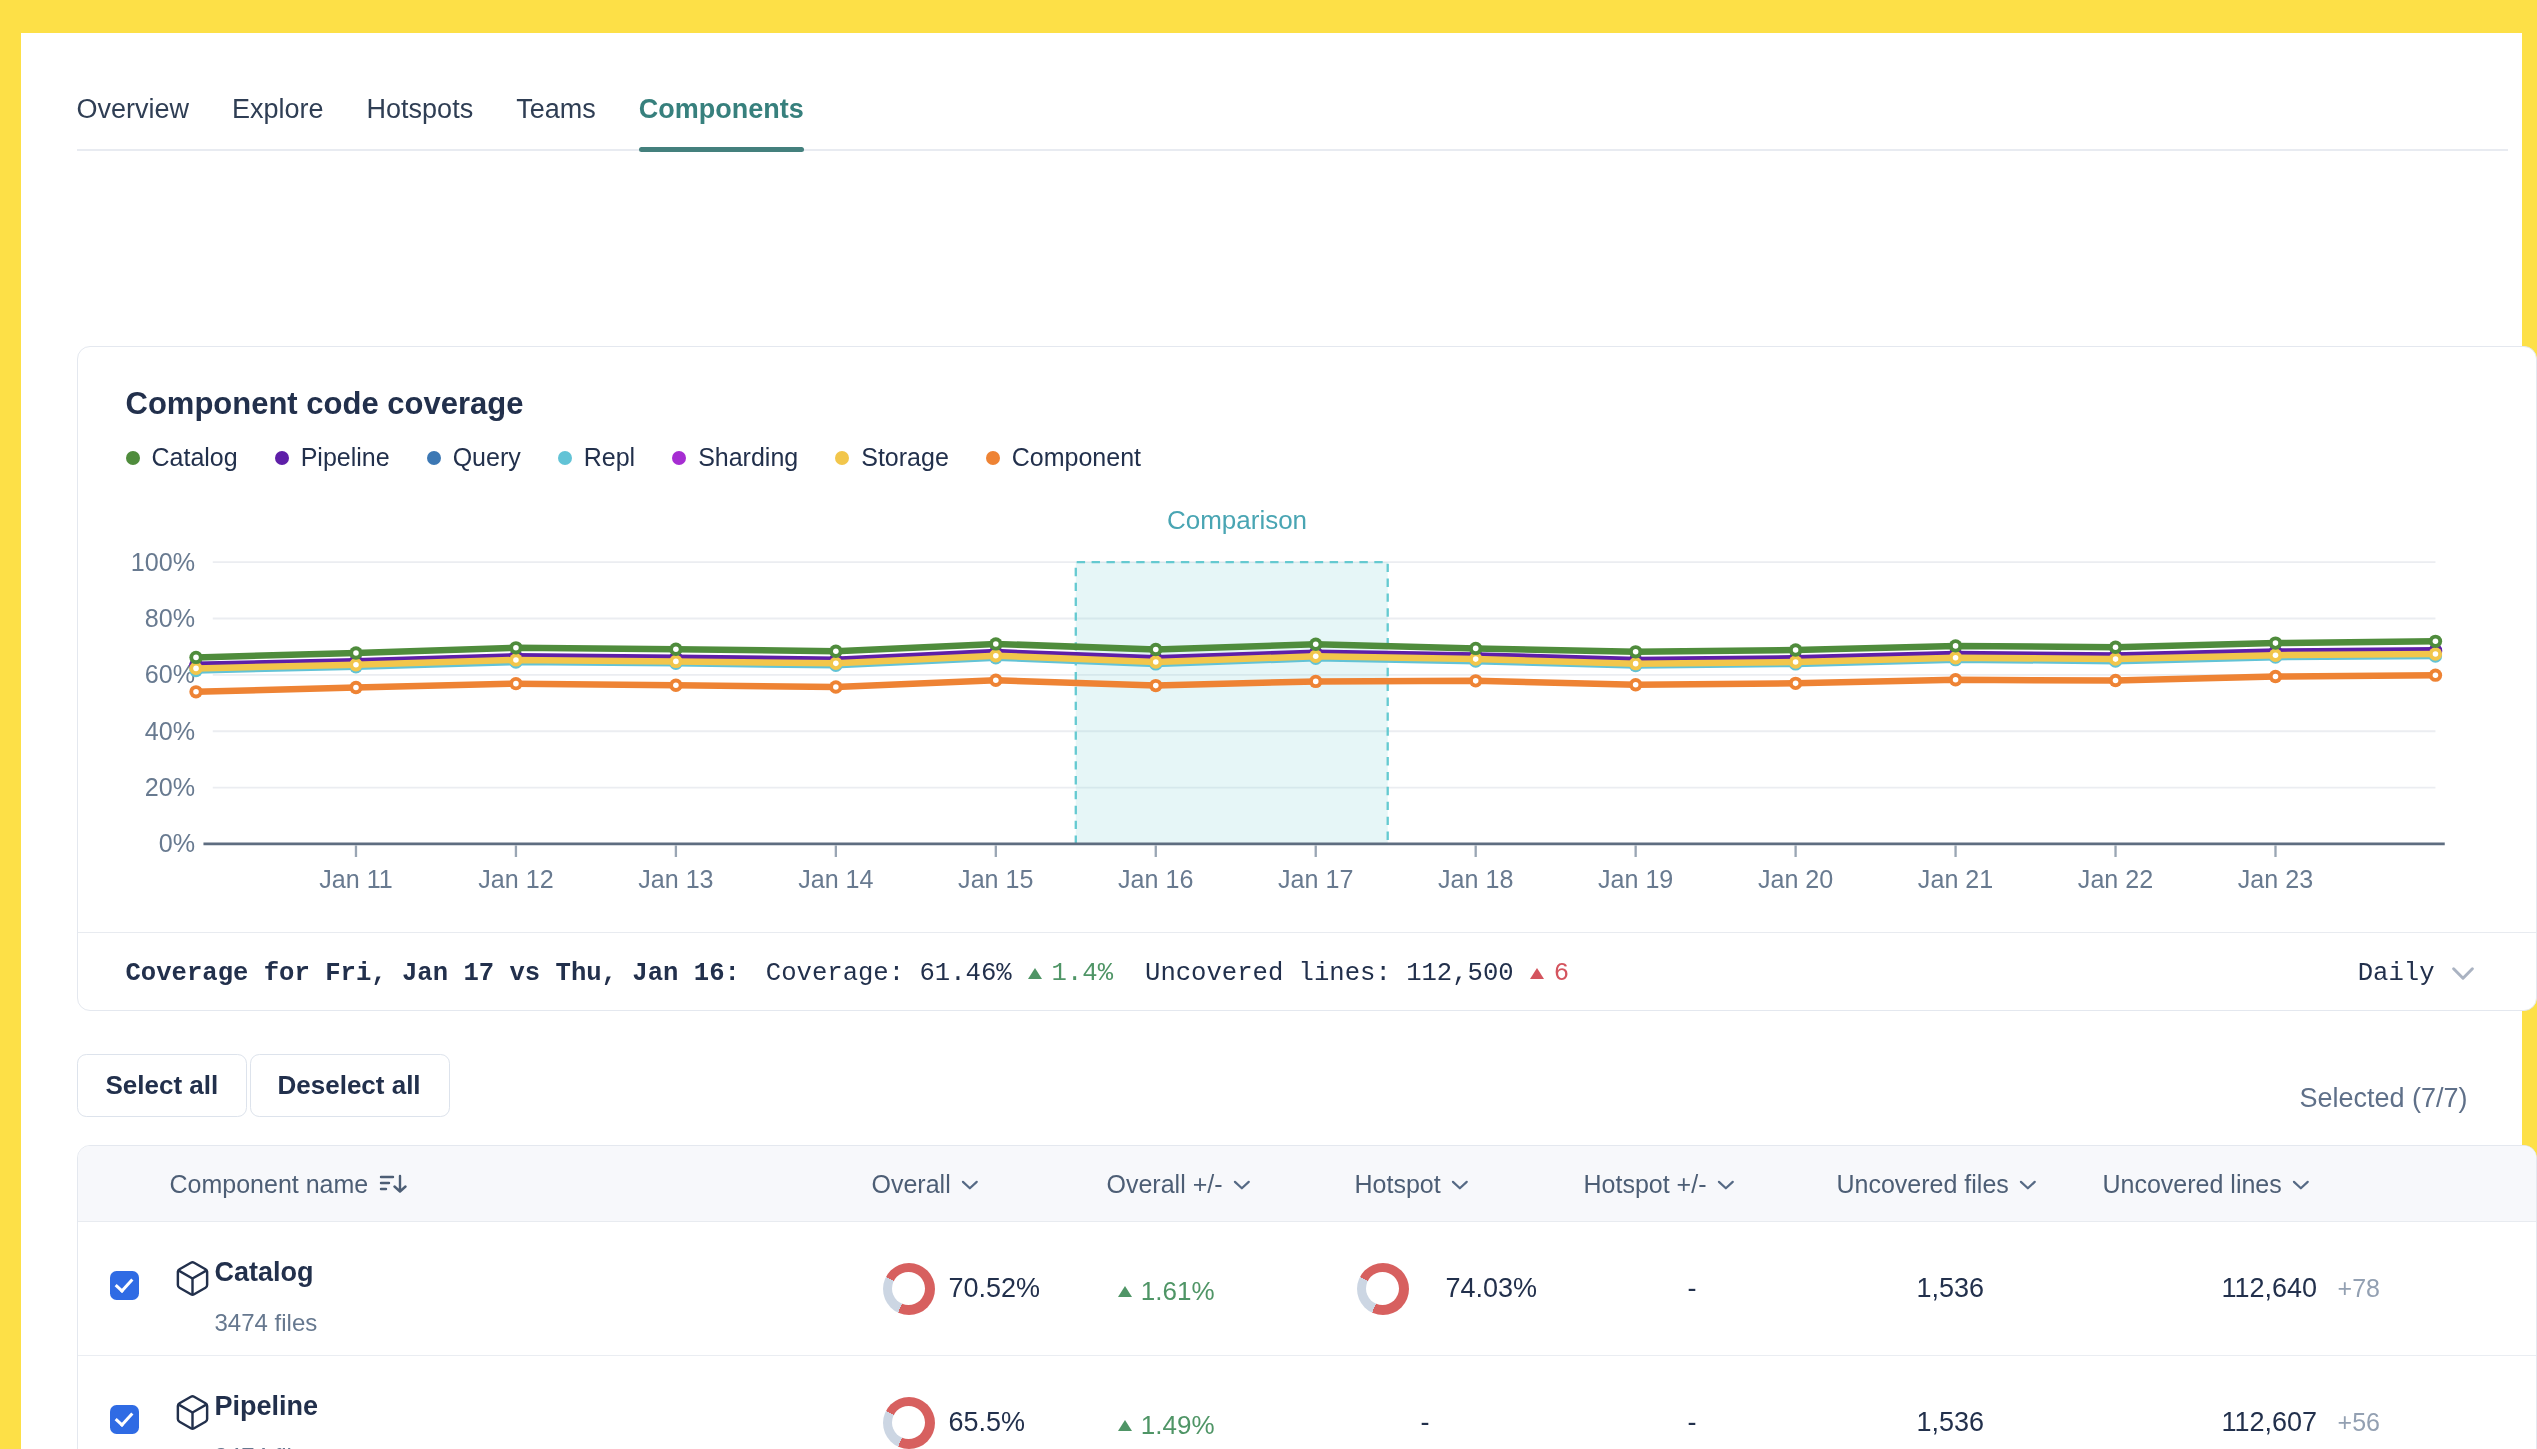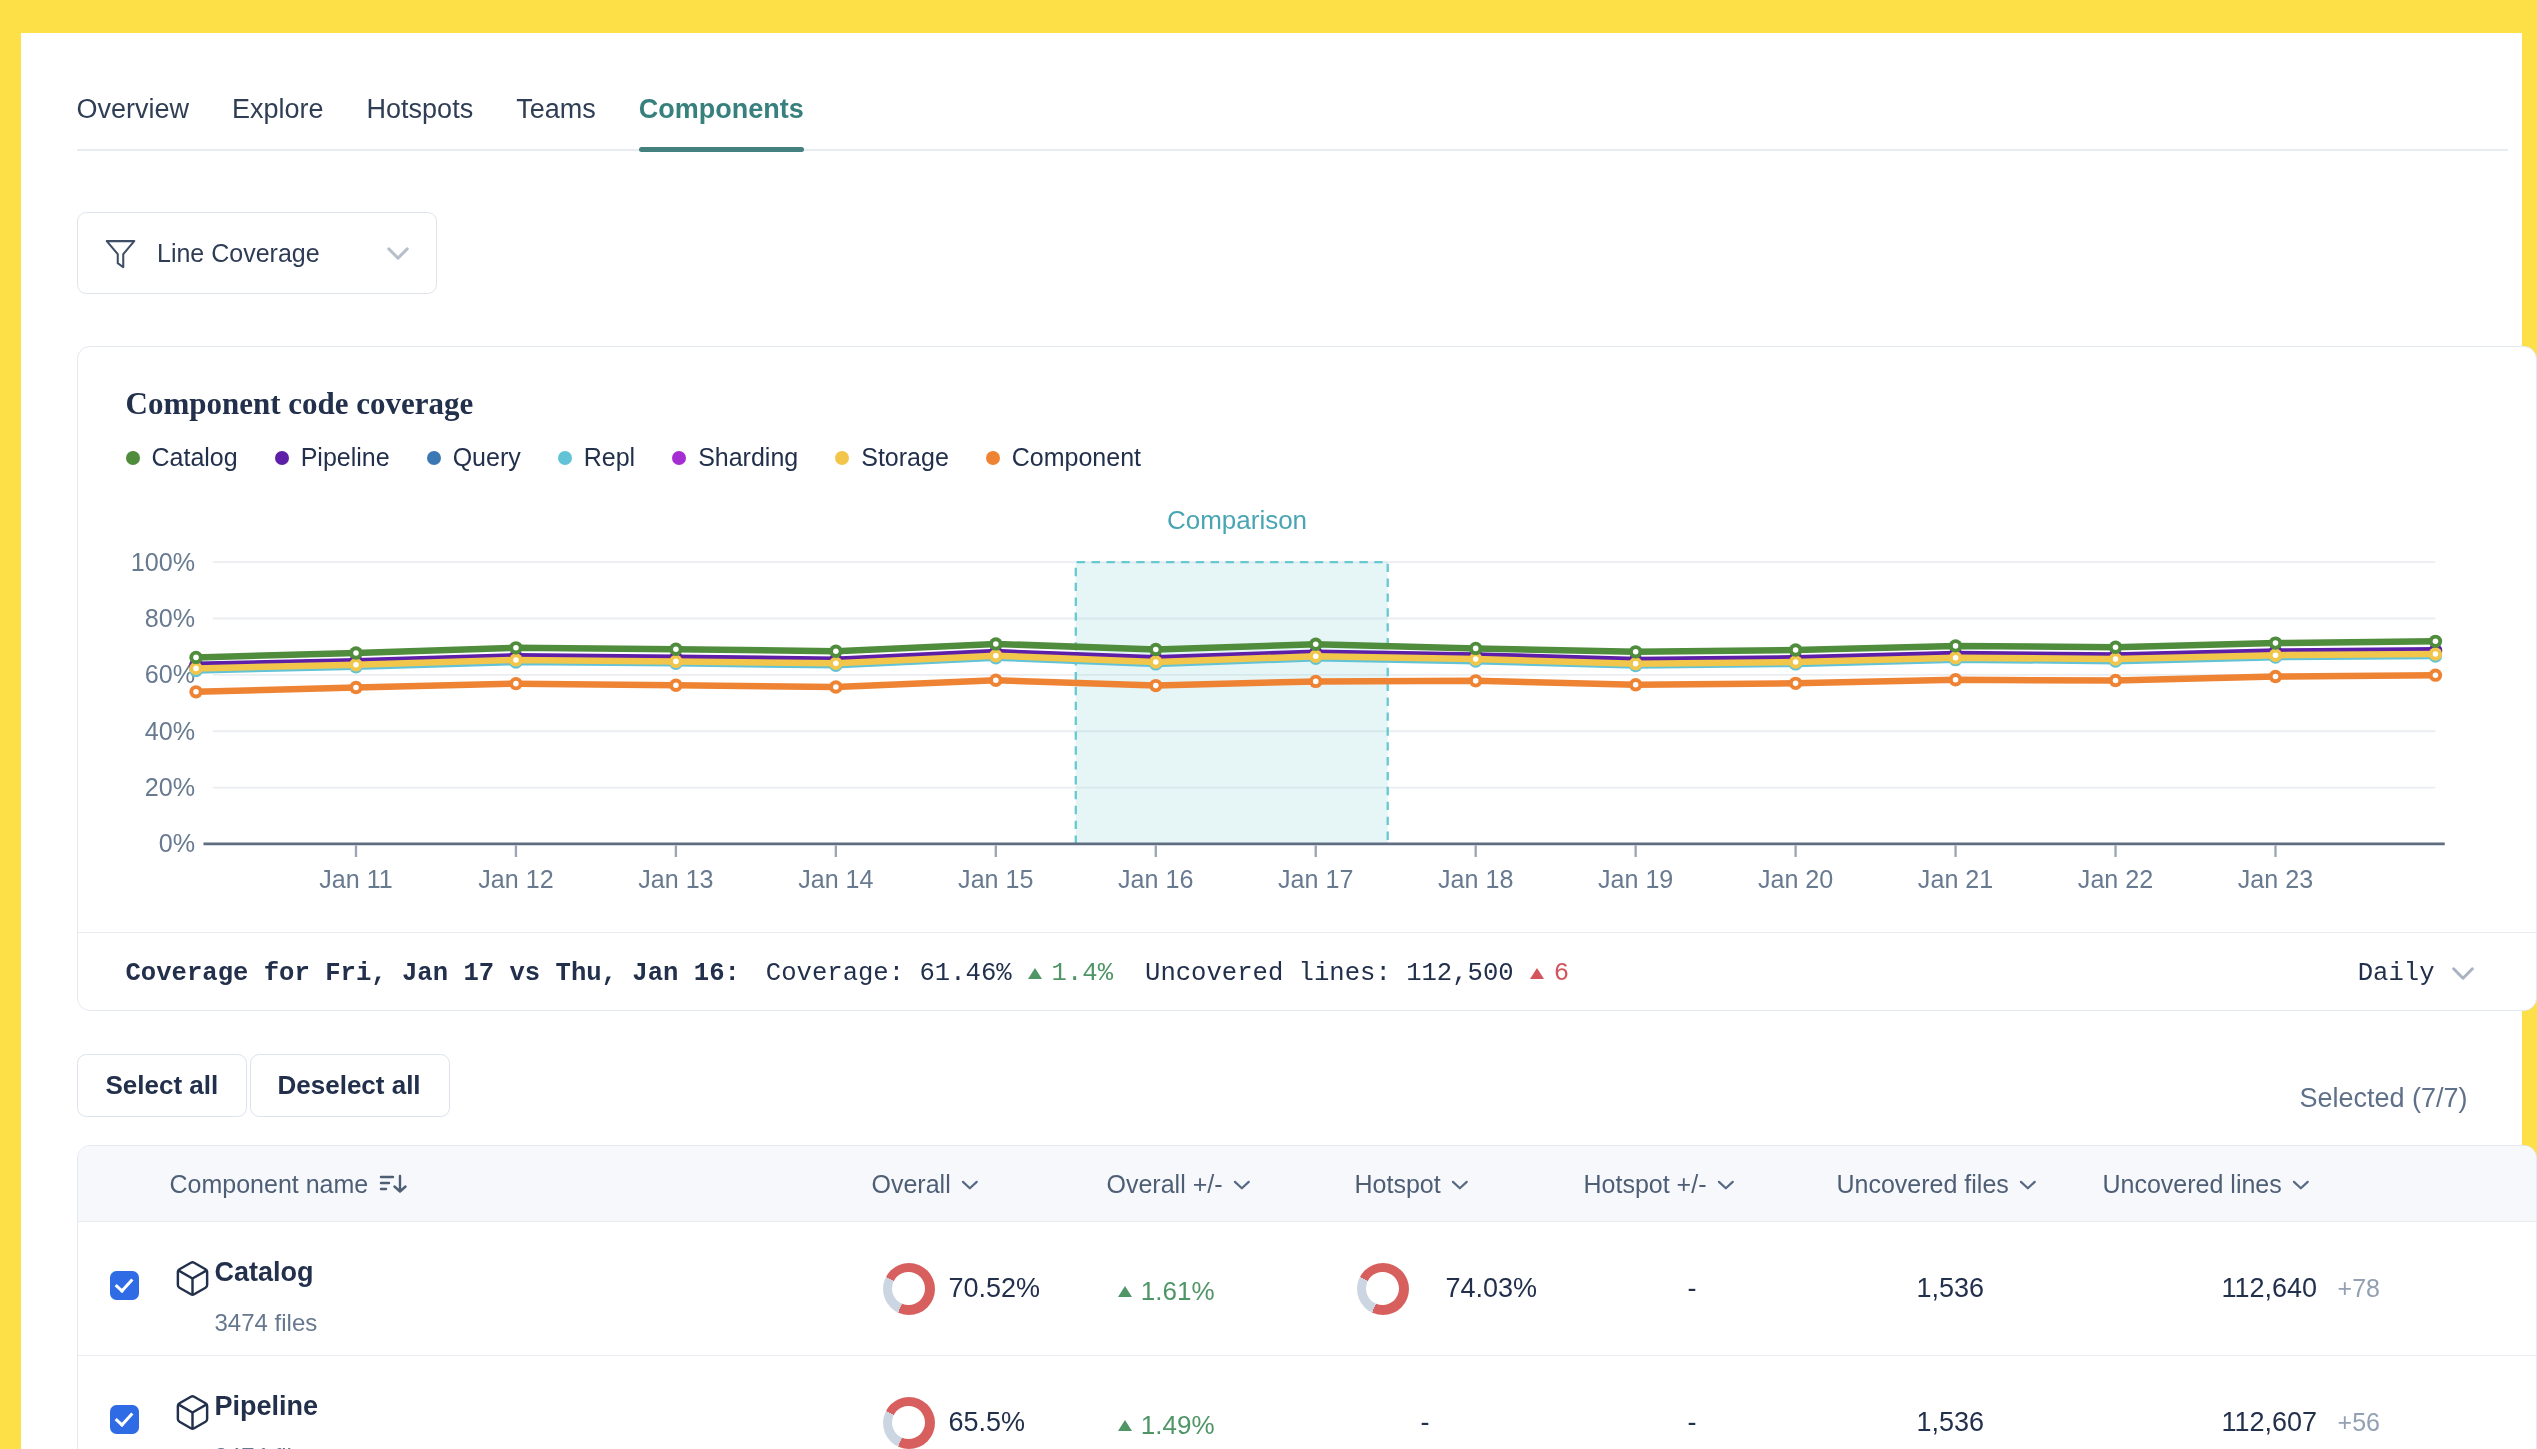--- a/index.html
+++ b/index.html
@@ -19,21 +19,21 @@
   
   .filter-box { position:absolute; top:179px; height:82px; background:#fff; border:1.4px solid #dfe4ec;
                 border-radius:9.3px; display:flex; align-items:center; font-size:25px; color:#2e3c55; }
   #metric-filter { left:56px; width:360px; padding:0 26px; }
   #date-filter { left:456px; width:484px; padding:0 28px; }
   .bold { font-weight:700; }
 
   
   .card { position:absolute; left:56px; top:313px; width:2460px; height:665px; background:#fff;
           border:1.4px solid #e4e8ef; border-radius:13px; }
-  .card-title { position:absolute; left:48px; top:39px; font-size:31px; font-weight:700; color:#22304c;font-family:Liberation Serif, serif; }
+  .card-title { position:absolute; left:48px; top:39px; font-size:31px; font-weight:700; color:#22304c; }
   .legend { position:absolute; left:48px; top:96px; display:flex; gap:37px; align-items:center; }
   .legend-item { display:flex; align-items:center; gap:12px; font-size:25px; color:#22304c; }
   .legend-dot { width:14px; height:14px; border-radius:50%; }
   .comparison-label { position:absolute; left:1048px; top:158px; width:223px; text-align:center;
                       font-size:26px; color:#49a5b3; }
   #chart { position:absolute; left:37px; top:191px; }
   .card-divider { position:absolute; left:0; top:585px; width:100%; height:1.4px; background:#e8ebf0; }
   .card-footer { position:absolute; left:48px; right:60px; top:587px; height:78px; display:flex; align-items:center;
                  font-size:25.6px; color:#22304c;font-family:Liberation Mono, monospace; }
   .ml28 { margin-left:26px; } .ml34 { margin-left:32px; } .ml10 { margin-left:9.3px; }
@@ -92,30 +92,20 @@
         </div>
         <div class="tab">
           <span>Teams</span>
         </div>
         <div class="tab active">
           <span>Components</span>
           <div class="underline"></div>
         </div>
       </div>
 
-    <div class="filter-box" id="metric-filter">
-      <svg width="33" height="33" viewBox="0 0 24 24" fill="none" stroke="#3d4e66" stroke-width="1.5" stroke-linejoin="round">
-          <path d="M22 3H2l8 9.46V19l4 3V12.46L22 3z"></path>
-        </svg>
-      <span style="margin-left:20.5px;">Line Coverage</span>
-      <span class="spacer"></span>
-      <svg width="24" height="15" viewBox="0 0 26 16" fill="none" stroke="#b7bfcc" stroke-width="3.2" stroke-linecap="round" stroke-linejoin="round">
-          <polyline points="3,3 13,13 23,3"></polyline>
-        </svg>
-    </div>
 
 
     <div class="card">
       <div class="card-title">Component code coverage</div>
       <div class="legend" id="legend">
           <div class="legend-item">
             <span class="legend-dot" style="background: rgb(79, 140, 60);"></span>
             <span>Catalog</span>
           </div>
           <div class="legend-item">

